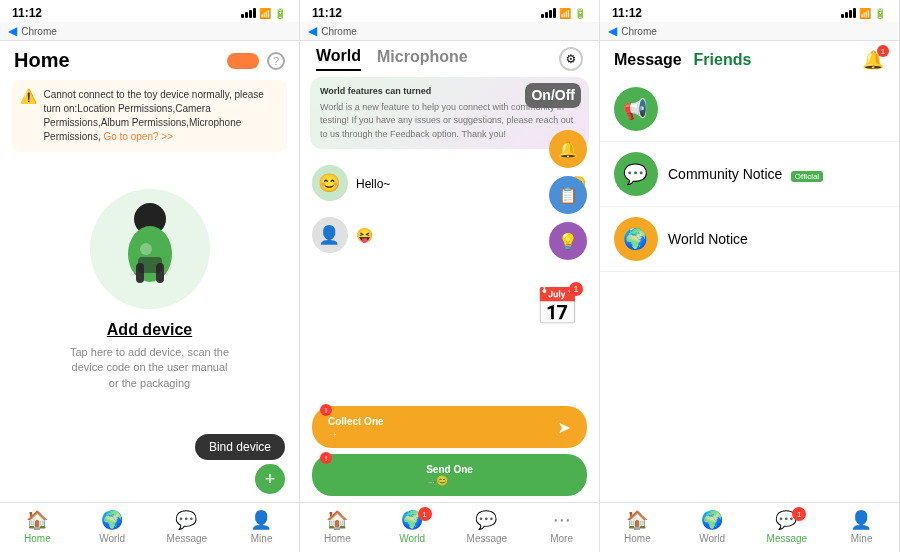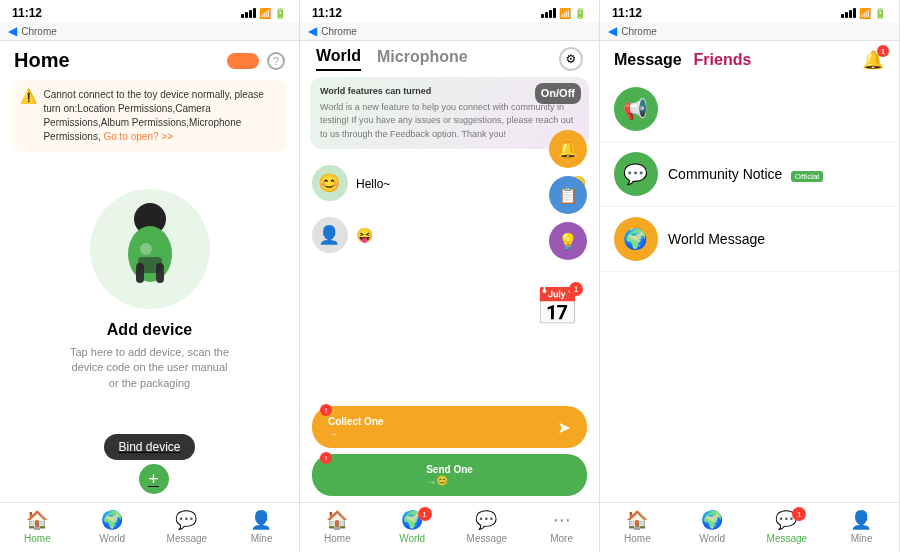--- a/index.html
+++ b/index.html
@@ -102,30 +102,29 @@
       width: 120px;
       height: 120px;
       background: #e8f5e9;
       border-radius: 50%;
       display: flex;
       align-items: center;
       justify-content: center;
       margin-bottom: 12px;
     }
     .avatar-svg { width: 80px; height: 100px; }
-    .add-device-title { font-size: 16px; font-weight: 600; margin-bottom: 6px; }
+    .add-device-title { font-size: 16px; font-weight: 600; margin-bottom: 6px; text-decoration: underline; }
     .add-device-sub { font-size: 11px; color: #888; text-align: center; line-height: 1.4; max-width: 160px; }
 
     .bind-device-section {
       padding: 0 14px 8px;
       display: flex;
       flex-direction: column;
-      align-items: center;
+      align-items: flex-end;
       gap: 4px;
-      text-decoration: underline;
     }
     .bind-btn {
       background: #333;
       color: #fff;
       border-radius: 14px;
       padding: 6px 14px;
       font-size: 12px;
     }
     .plus-circle {
       width: 30px;
@@ -199,21 +198,21 @@
       position: relative;
     }
     .world-banner-toggle {
       position: absolute;
       top: 6px;
       right: 8px;
       background: #666;
       color: white;
       border-radius: 8px;
       padding: 2px 6px;
-      font-size: 11px;
+      font-size: 14px;
     }
     .world-banner-text { color: #777; font-size: 9px; }
 
     .message-list {
       padding: 4px 8px;
     }
     .message-item {
       display: flex;
       align-items: center;
       gap: 8px;
@@ -322,21 +321,21 @@
     }
 
     
     .phone3-header {
       padding: 8px 14px 6px;
       display: flex;
       justify-content: space-between;
       align-items: center;
     }
     .phone3-tabs { display: flex; gap: 12px; }
-    .p3-tab { font-size: 16px; font-weight: 600; color: #be185d; }
+    .p3-tab { font-size: 16px; font-weight: 600; color: #15803d; }
     .p3-tab.active { color: #000; }
     .bell-icon { font-size: 18px; position: relative; }
     .bell-badge {
       position: absolute;
       top: -4px;
       right: -4px;
       background: #ff3b30;
       color: white;
       font-size: 8px;
       border-radius: 50%;
@@ -627,21 +626,21 @@
     <div class="msg-entry">
       <div class="msg-entry-icon icon-green" style="background:#4caf50;">💬</div>
       <div>
         <span class="msg-entry-title">Community Notice</span>
         <span class="official-badge">Official</span>
       </div>
     </div>
     <div class="msg-entry">
       <div class="msg-entry-icon icon-orange" style="background:#f5a623;">🌍</div>
       <div>
-        <span class="msg-entry-title">World Message</span>
+        <span class="msg-entry-title">World Notice</span>
       </div>
     </div>
   </div>
 
   <div style="flex:1;"></div>
 
   <div class="bottom-nav">
     <div class="nav-item">
       <span class="nav-icon">🏠</span>
       <span>Home</span>

